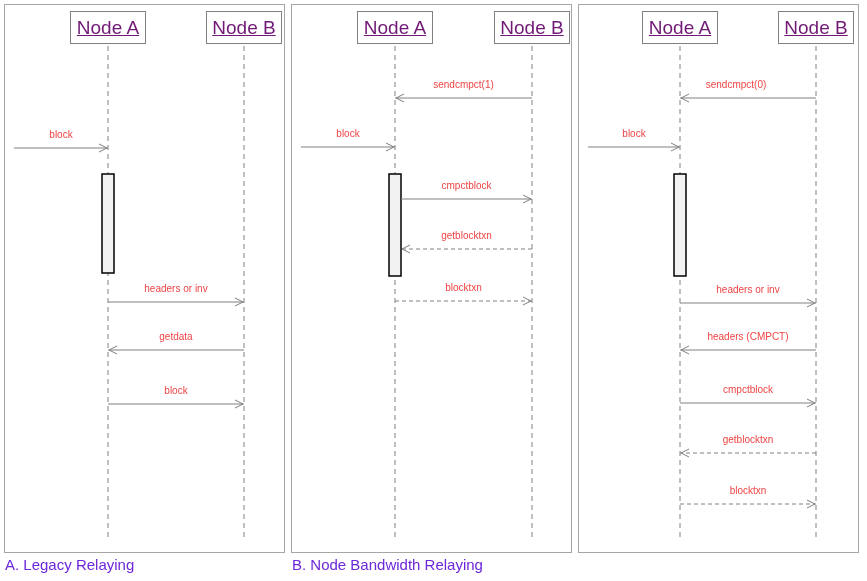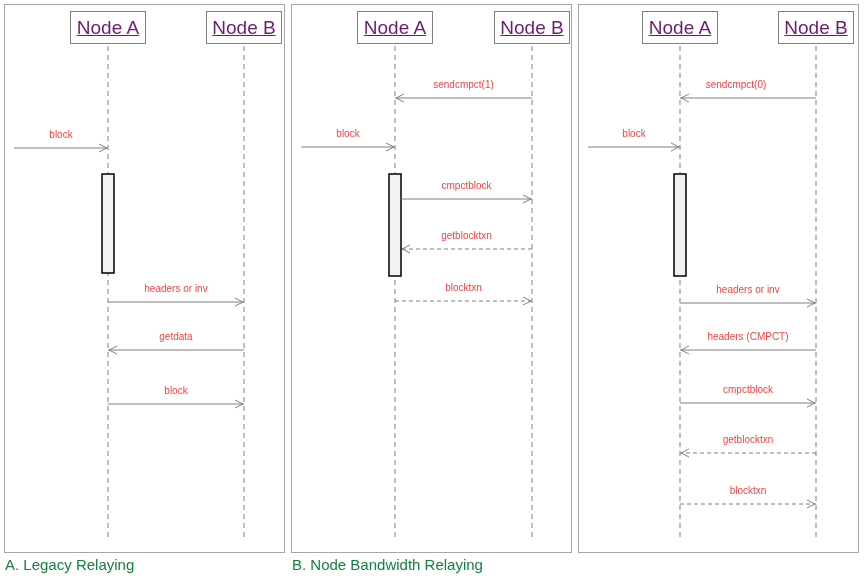--- a/index.html
+++ b/index.html
@@ -5,21 +5,21 @@
   html,body{margin:0;padding:0;background:#ffffff;}
   body{width:867px;height:581px;font-family:"Liberation Sans",sans-serif;}
   #stage{position:relative;width:867px;height:581px;background:#ffffff;overflow:hidden;}
   .panel{position:absolute;top:4px;width:279px;height:547px;border:1px solid #a6a6a6;background:#ffffff;}
   .panel svg{position:absolute;left:0;top:0;}
   .node-box{position:absolute;top:6px;width:74px;height:31px;border:1px solid #808080;
             background:#ffffff;display:flex;align-items:center;justify-content:center;}
   .node-label{font-size:19px;color:#701a75;text-decoration:underline;white-space:nowrap;}
   .msg-label{position:absolute;transform:translateX(-50%);font-size:10px;color:#ef4444;
              white-space:nowrap;line-height:16px;}
-  .caption{position:absolute;top:556px;font-size:15px;color:#15803d;white-space:nowrap;}
+  .caption{position:absolute;top:556px;font-size:15px;color:#6d28d9;white-space:nowrap;}
   #caption-a{left:5px;}
   #caption-b{left:292px;}
   #caption-c{left:579px;}
 </style>
 </head>
 <body>
 
 <div id="stage">
   <div class="panel" id="panel-0" style="left: 4px;">
       <svg width="279" height="547">

